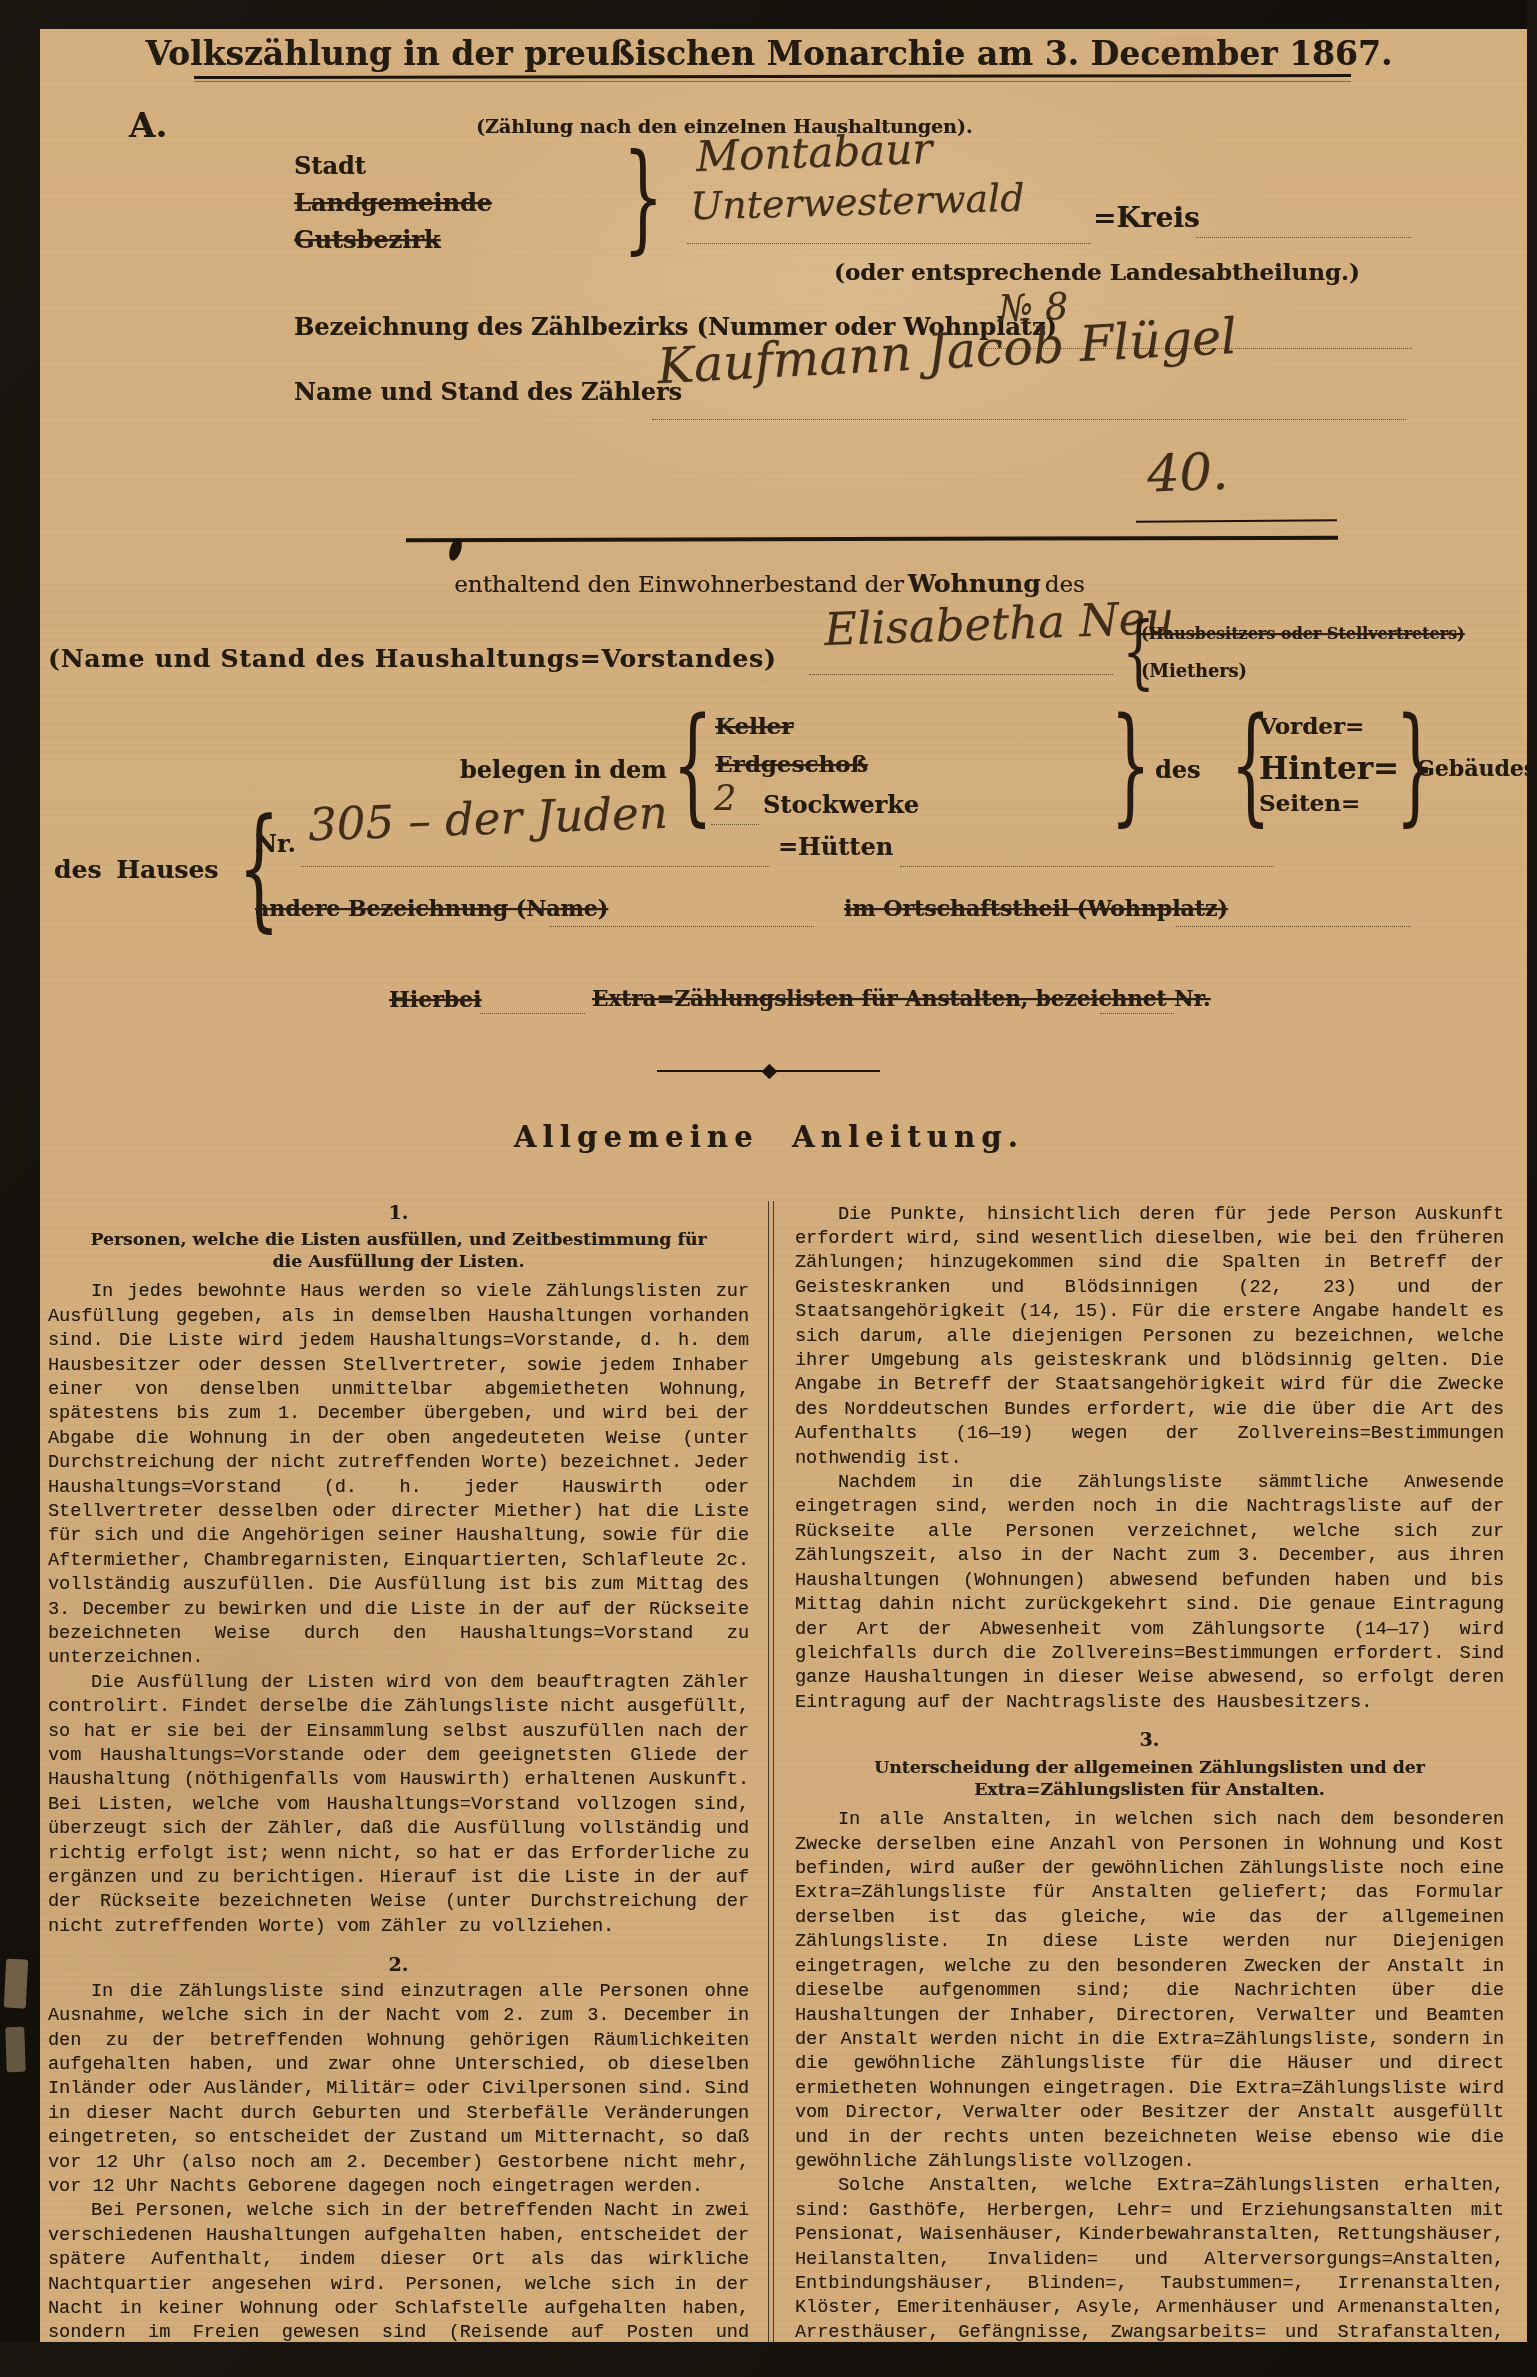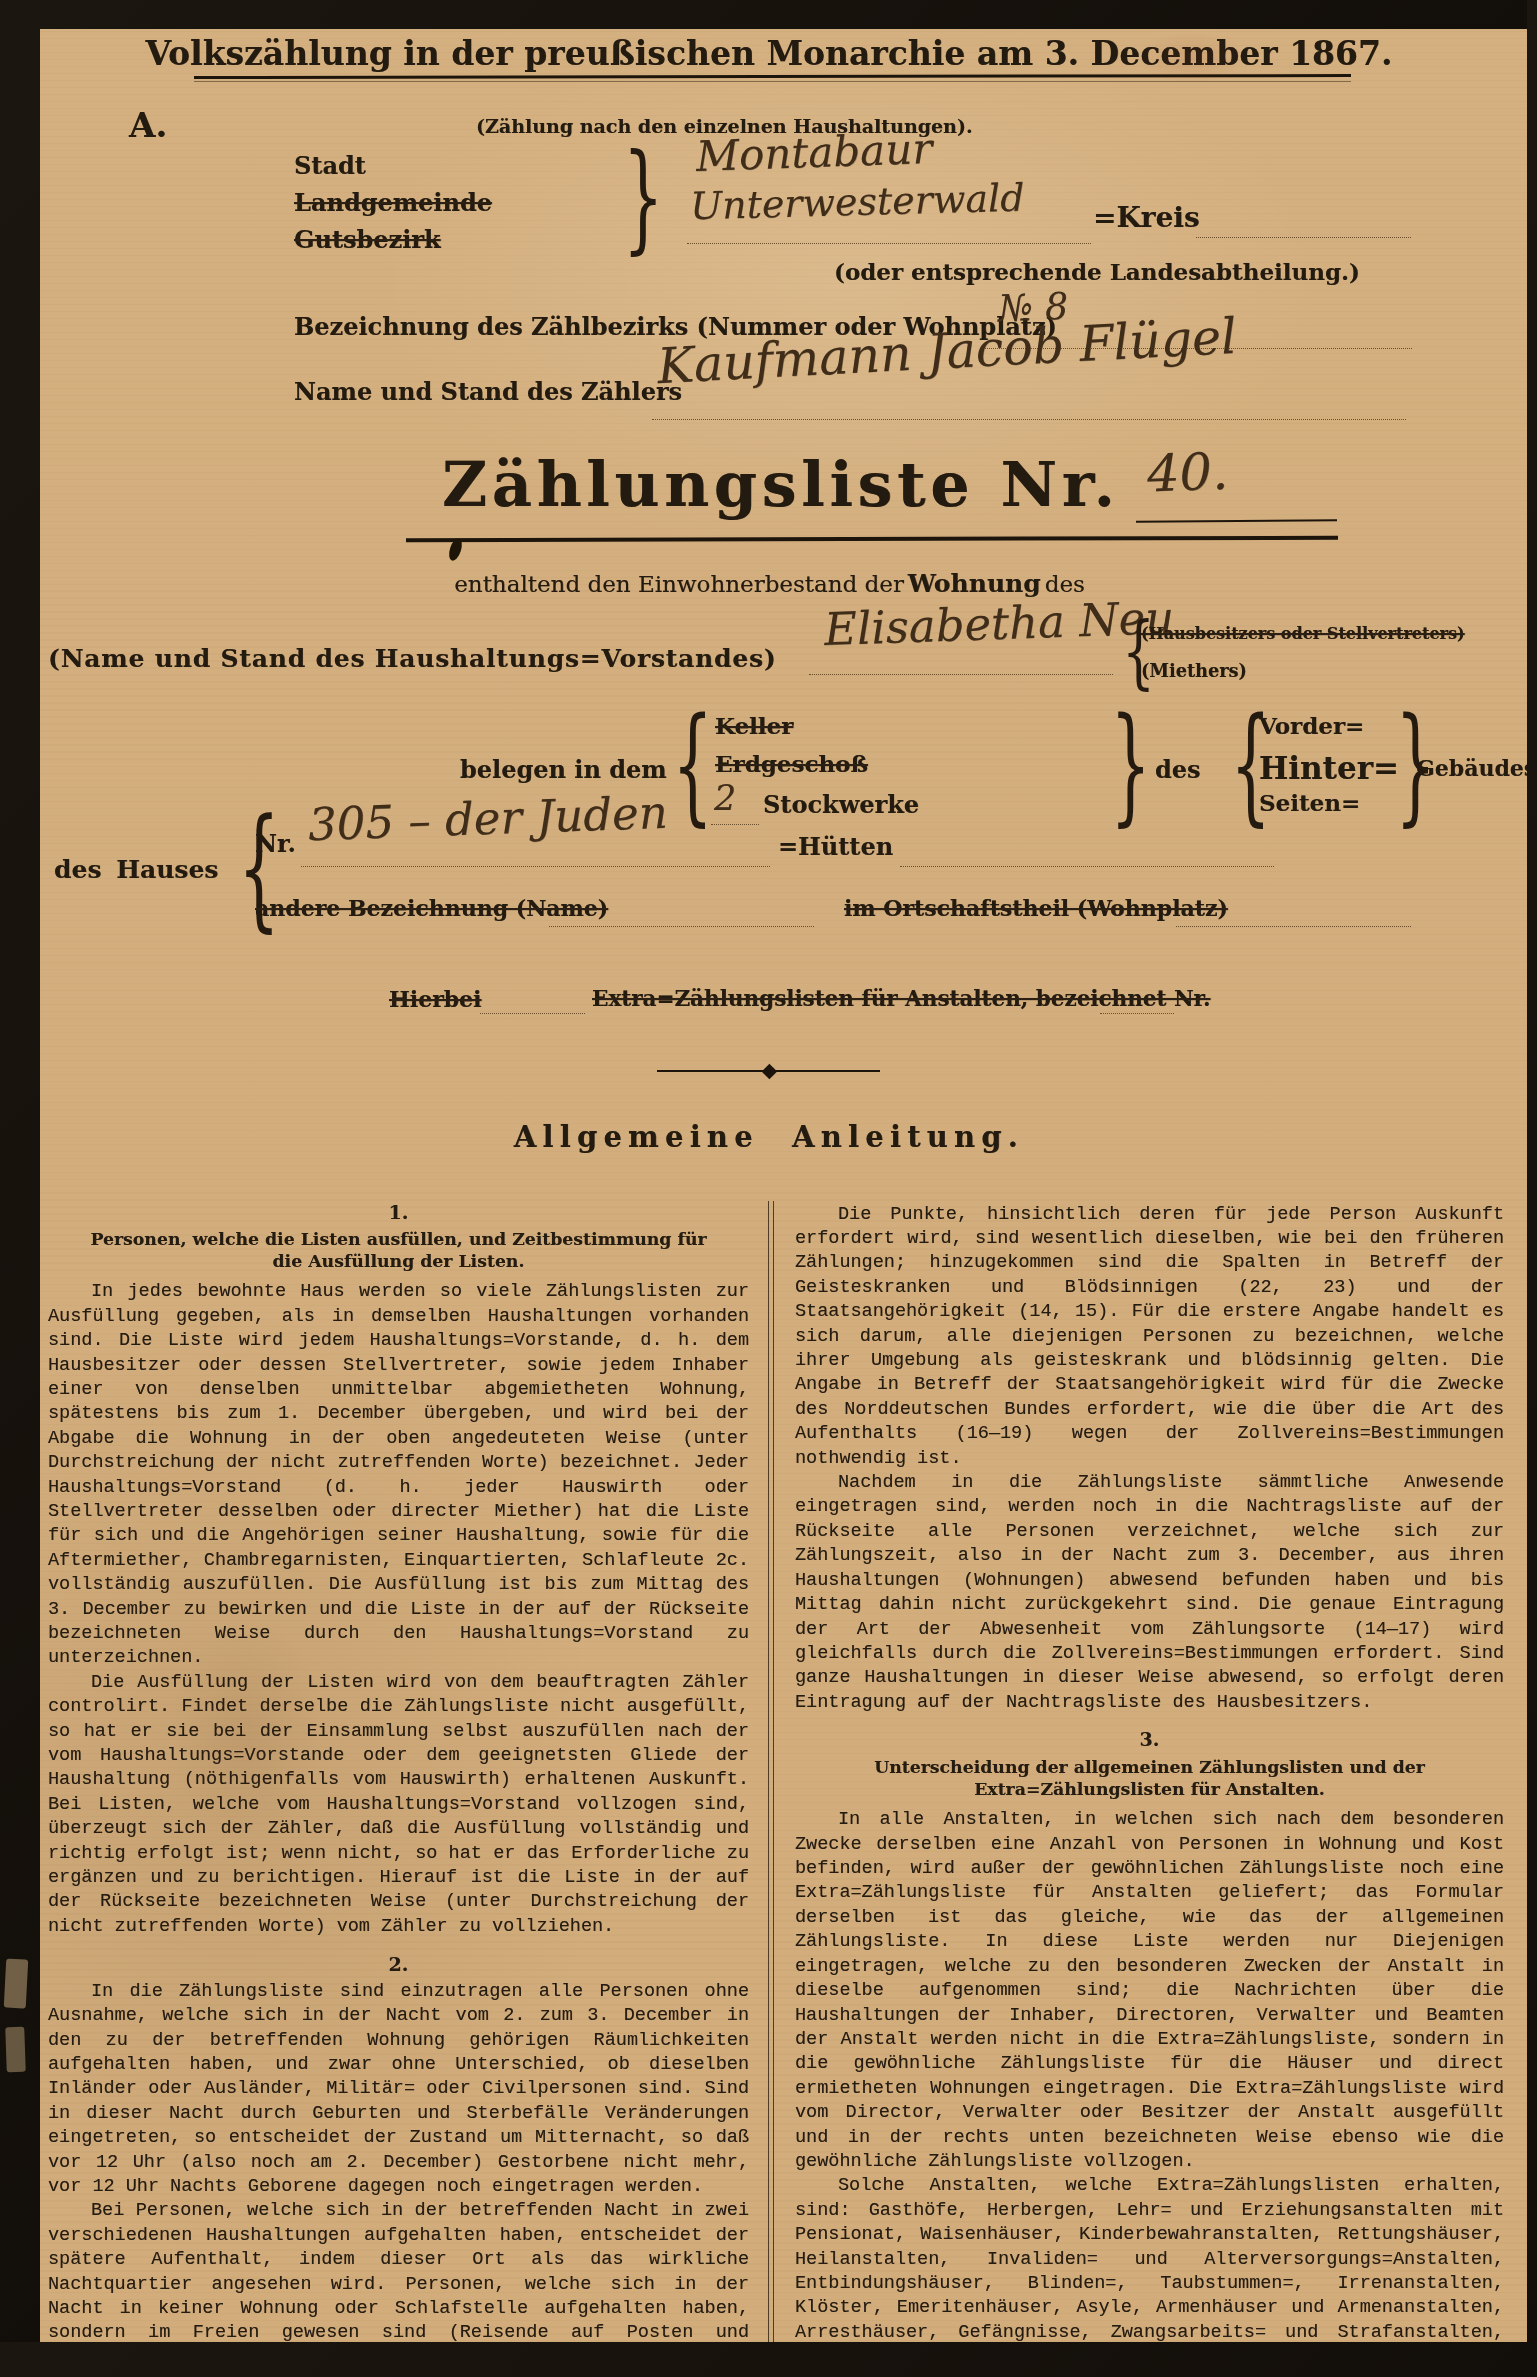--- a/index.html
+++ b/index.html
@@ -57,21 +57,20 @@
     <div class="abs printed" style="left:834px;top:258px;font-size:23px;">(oder entsprechende Landesabtheilung.)</div>
 
     <div class="abs printed" style="left:294px;top:312px;font-size:24px;">Bezeichnung des Zählbezirks (Nummer oder Wohnplatz)</div>
     <div class="abs hand" style="left:998px;top:286px;font-size:37px;transform:rotate(-2deg);">№ 8</div>
     <div class="abs dots" style="left:983px;top:348px;width:429px;"></div>
 
     <div class="abs printed" style="left:294px;top:377px;font-size:24px;">Name und Stand des Zählers</div>
     <div class="abs hand" style="left:657px;top:323px;font-size:49px;transform:rotate(-3deg);">Kaufmann Jacob Flügel</div>
     <div class="abs dots" style="left:652px;top:419px;width:754px;"></div>
 
-    <div class="abs printed" style="left:442px;top:448px;font-size:62px;letter-spacing:4.6px;">Zählungsliste Nr.</div>
     <div class="abs hand" style="left:1147px;top:443px;font-size:51px;transform:rotate(-2deg);">40.</div>
     <div class="abs ruleline" style="left:1136px;top:520px;width:201px;height:1.5px;transform:rotate(-0.4deg);"></div>
     <div class="abs ruleline" style="left:406px;top:537px;width:932px;height:3.8px;transform:rotate(-0.15deg);"></div>
     <div class="abs blot" style="left:450px;top:538px;width:10.8px;height:23px;transform:rotate(18deg);"></div>
 
     <div class="abs" style="left:308px;top:569px;width:923px;text-align:center;white-space:nowrap;">
       <span class="printed" style="font-size:23px;font-weight:normal;">enthaltend den Einwohnerbestand der</span>
       <span class="printed" style="font-size:25px;">Wohnung</span>
       <span class="printed" style="font-size:23px;font-weight:normal;">des</span>
     </div>

